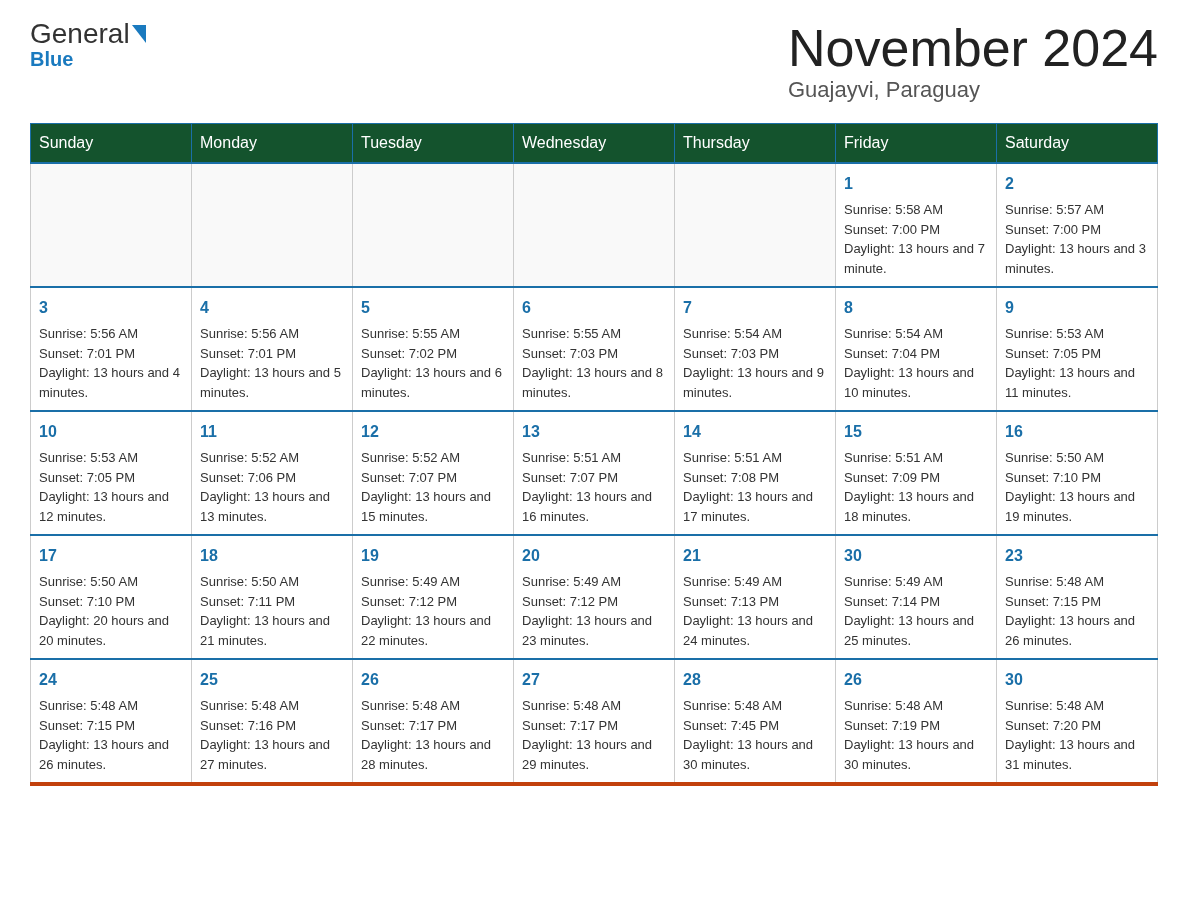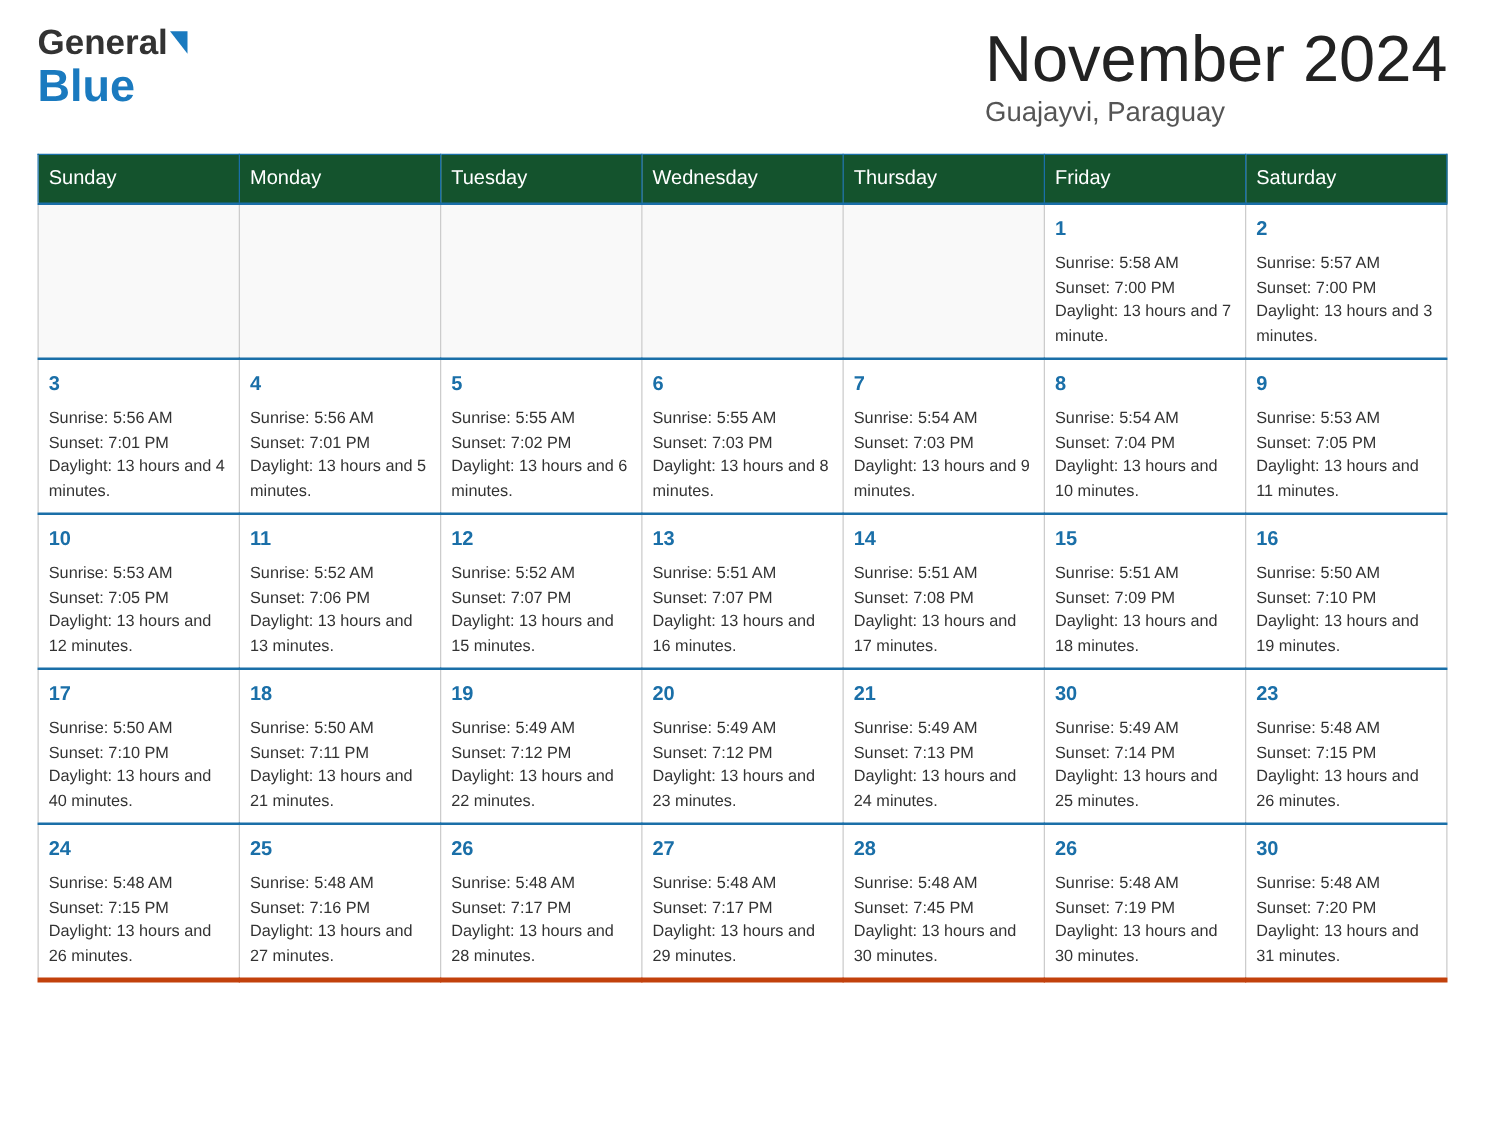--- a/index.html
+++ b/index.html
@@ -17,41 +17,41 @@
       align-items: flex-start;
       margin-bottom: 20px;
     }
     .logo {
       display: flex;
       flex-direction: column;
       align-items: flex-start;
     }
     .logo-text {
       font-size: 28px;
-      font-weight: bold;
+      font-weight: normal;
       color: #333;
       line-height: 1;
     }
     .logo-arrow {
       width: 0;
       height: 0;
       border-left: 14px solid transparent;
       border-right: 0px solid transparent;
       border-top: 18px solid #1a7abf;
       display: inline-block;
       margin-left: 2px;
       vertical-align: middle;
     }
     .logo-line {
       display: flex;
       align-items: center;
     }
     .logo-blue {
       color: #1a7abf;
-      font-size: 36px;
+      font-size: 20px;
       font-weight: bold;
     }
     .title-section {
     }
     .calendar-title {
       font-size: 52px;
       font-weight: normal;
       color: #222;
       line-height: 1.1;
     }
@@ -154,21 +154,21 @@
       <tr>
         <td><span class="day-num">10</span><span>Sunrise: 5:53 AM</span><br><span>Sunset: 7:05 PM</span><br><span>Daylight: 13 hours and 12 minutes.</span></td>
         <td><span class="day-num">11</span><span>Sunrise: 5:52 AM</span><br><span>Sunset: 7:06 PM</span><br><span>Daylight: 13 hours and 13 minutes.</span></td>
         <td><span class="day-num">12</span><span>Sunrise: 5:52 AM</span><br><span>Sunset: 7:07 PM</span><br><span>Daylight: 13 hours and 15 minutes.</span></td>
         <td><span class="day-num">13</span><span>Sunrise: 5:51 AM</span><br><span>Sunset: 7:07 PM</span><br><span>Daylight: 13 hours and 16 minutes.</span></td>
         <td><span class="day-num">14</span><span>Sunrise: 5:51 AM</span><br><span>Sunset: 7:08 PM</span><br><span>Daylight: 13 hours and 17 minutes.</span></td>
         <td><span class="day-num">15</span><span>Sunrise: 5:51 AM</span><br><span>Sunset: 7:09 PM</span><br><span>Daylight: 13 hours and 18 minutes.</span></td>
         <td><span class="day-num">16</span><span>Sunrise: 5:50 AM</span><br><span>Sunset: 7:10 PM</span><br><span>Daylight: 13 hours and 19 minutes.</span></td>
       </tr>
       <tr>
-        <td><span class="day-num">17</span><span>Sunrise: 5:50 AM</span><br><span>Sunset: 7:10 PM</span><br><span>Daylight: 13 hours and 40 minutes.</span></td>
+        <td><span class="day-num">17</span><span>Sunrise: 5:50 AM</span><br><span>Sunset: 7:10 PM</span><br><span>Daylight: 20 hours and 20 minutes.</span></td>
         <td><span class="day-num">18</span><span>Sunrise: 5:50 AM</span><br><span>Sunset: 7:11 PM</span><br><span>Daylight: 13 hours and 21 minutes.</span></td>
         <td><span class="day-num">19</span><span>Sunrise: 5:49 AM</span><br><span>Sunset: 7:12 PM</span><br><span>Daylight: 13 hours and 22 minutes.</span></td>
         <td><span class="day-num">20</span><span>Sunrise: 5:49 AM</span><br><span>Sunset: 7:12 PM</span><br><span>Daylight: 13 hours and 23 minutes.</span></td>
         <td><span class="day-num">21</span><span>Sunrise: 5:49 AM</span><br><span>Sunset: 7:13 PM</span><br><span>Daylight: 13 hours and 24 minutes.</span></td>
         <td><span class="day-num">30</span><span>Sunrise: 5:49 AM</span><br><span>Sunset: 7:14 PM</span><br><span>Daylight: 13 hours and 25 minutes.</span></td>
         <td><span class="day-num">23</span><span>Sunrise: 5:48 AM</span><br><span>Sunset: 7:15 PM</span><br><span>Daylight: 13 hours and 26 minutes.</span></td>
       </tr>
       <tr>
         <td><span class="day-num">24</span><span>Sunrise: 5:48 AM</span><br><span>Sunset: 7:15 PM</span><br><span>Daylight: 13 hours and 26 minutes.</span></td>
         <td><span class="day-num">25</span><span>Sunrise: 5:48 AM</span><br><span>Sunset: 7:16 PM</span><br><span>Daylight: 13 hours and 27 minutes.</span></td>

